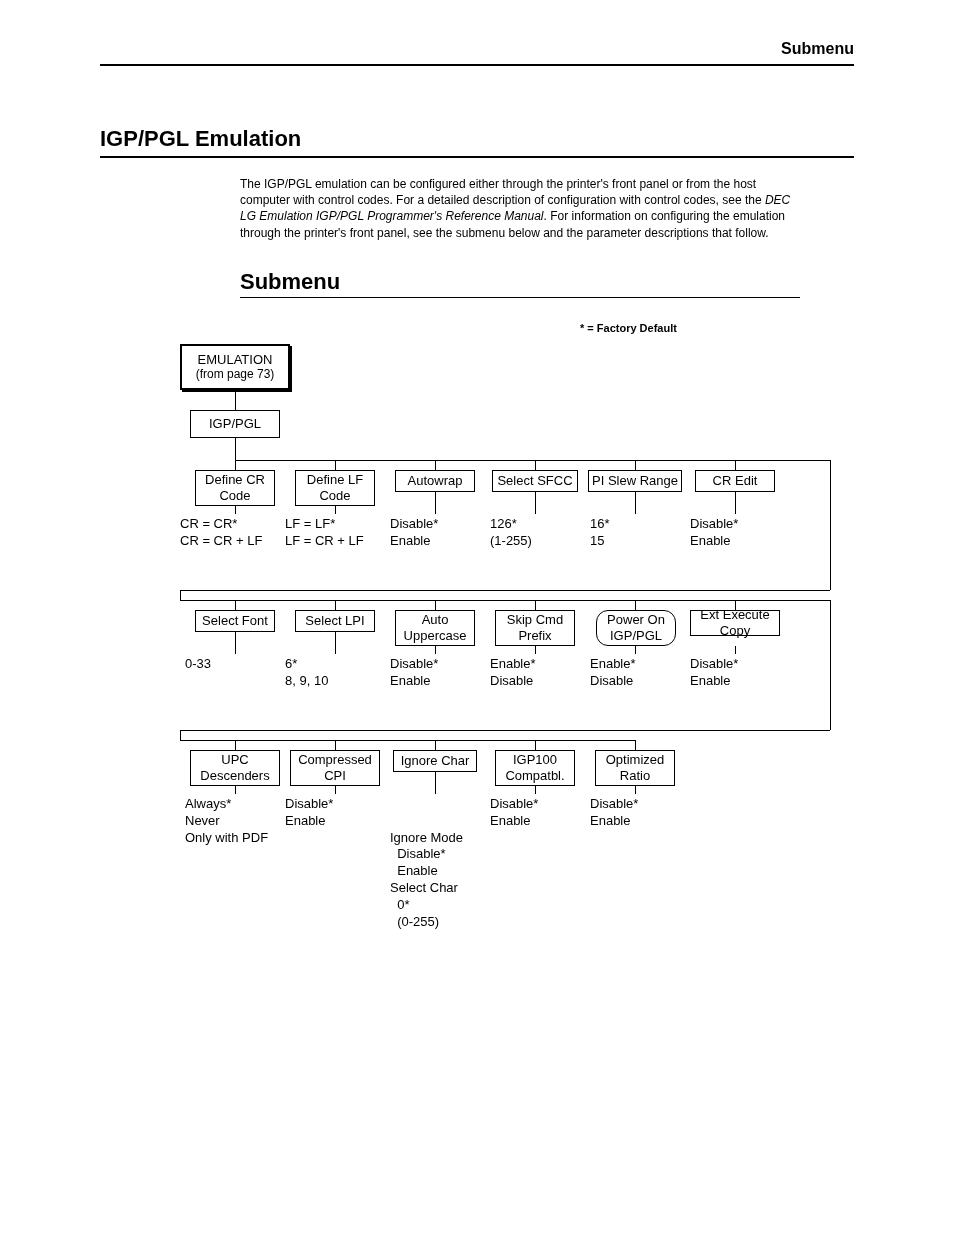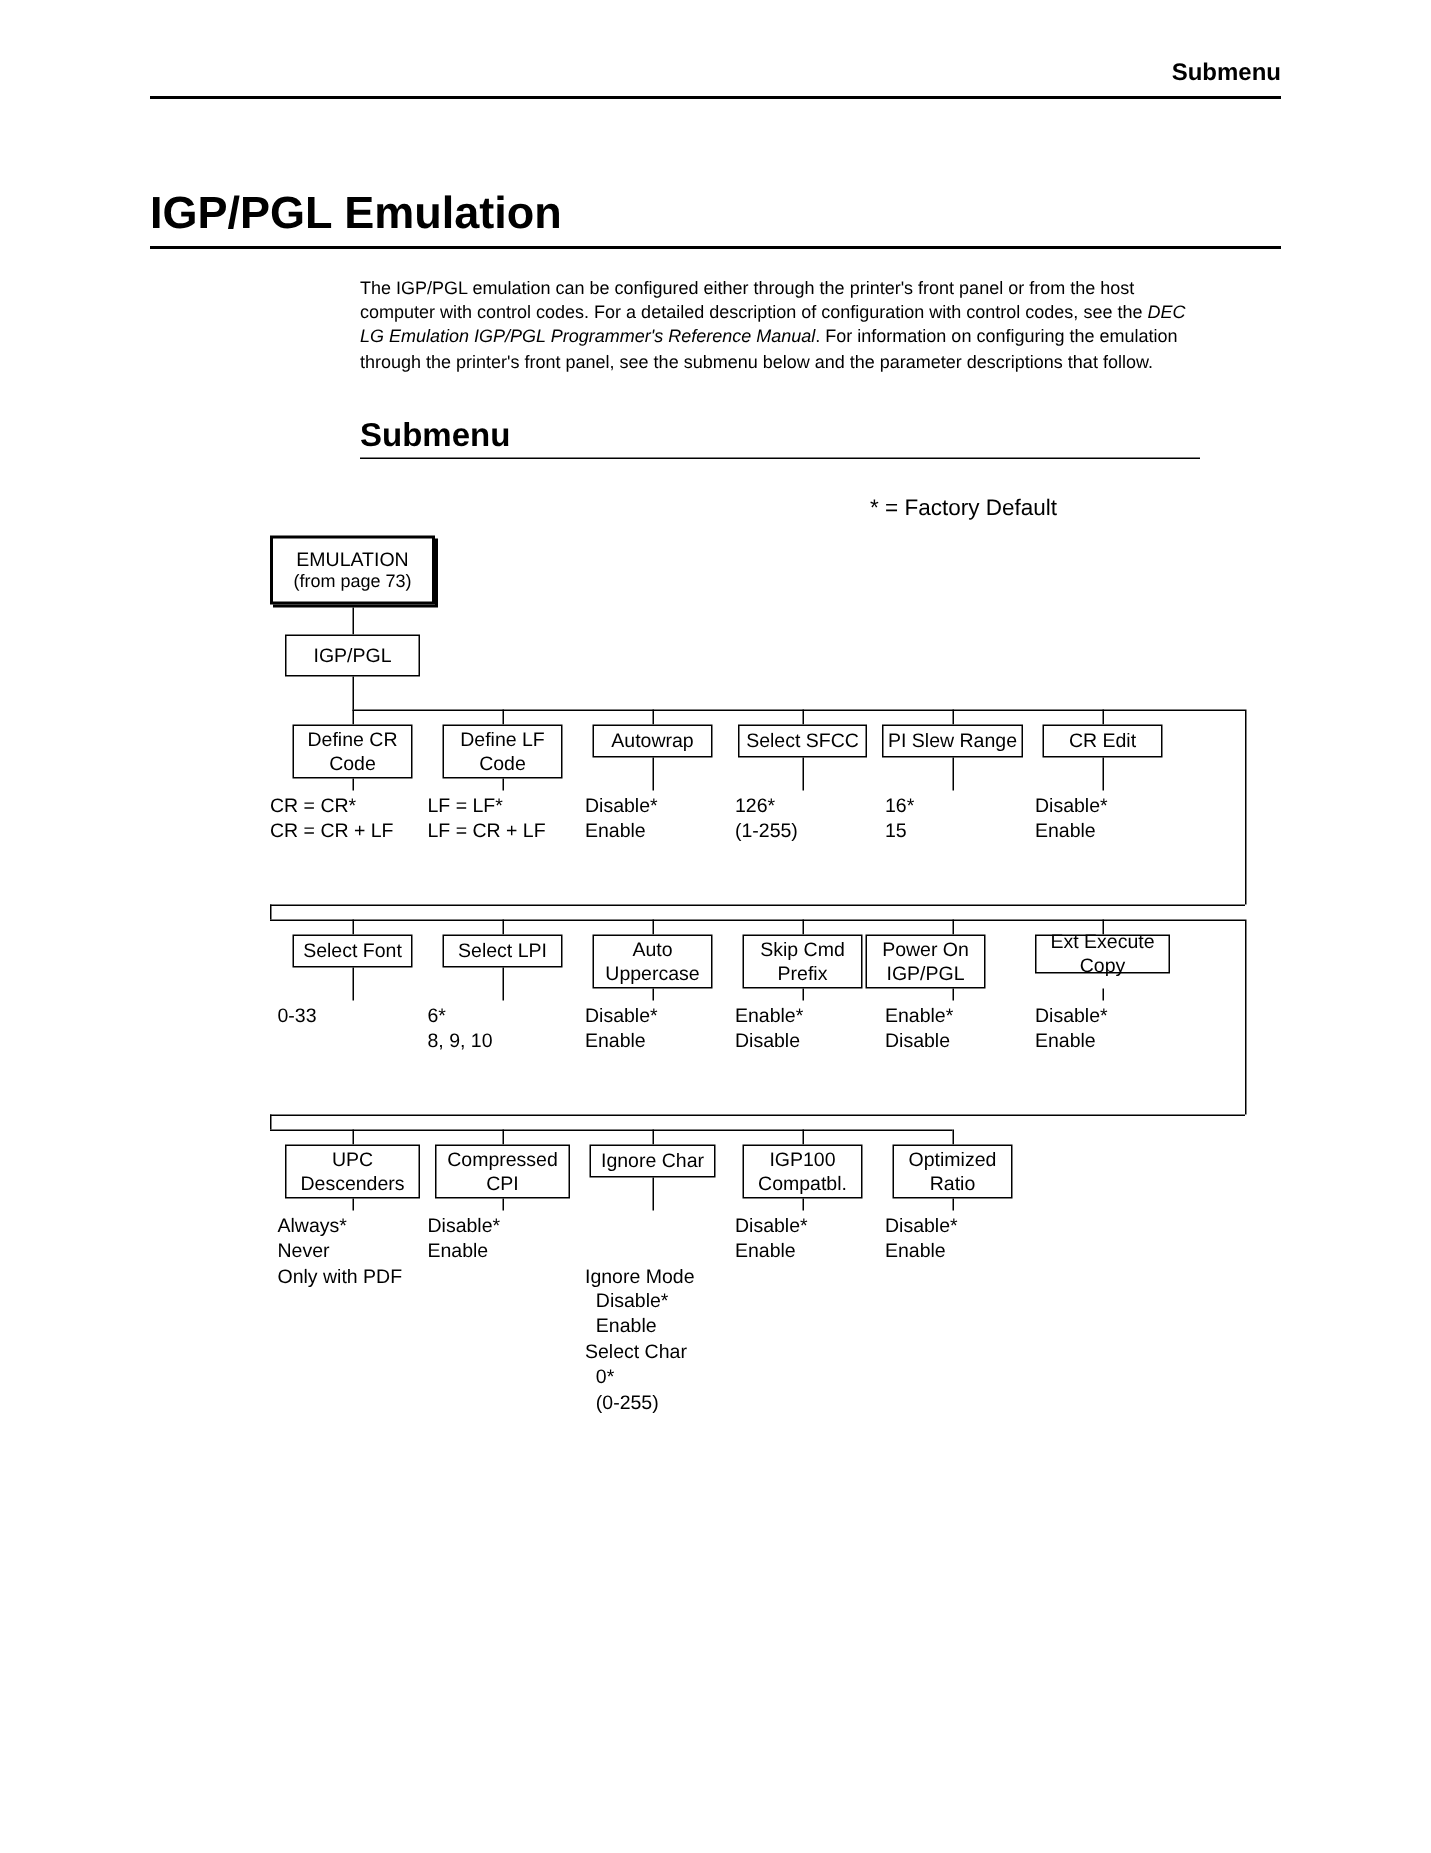--- a/index.html
+++ b/index.html
@@ -19,21 +19,21 @@
     padding-bottom: 6px;
     margin-bottom: 60px;
   }
   .header-label {
     text-align: right;
     font-weight: bold;
     font-size: 16px;
     font-family: Arial, Helvetica, sans-serif;
   }
   h1.title {
-    font-size: 30px;
+    font-size: 22px;
     font-weight: bold;
     font-family: Arial, Helvetica, sans-serif;
     margin: 0 0 6px 0;
     border-bottom: 2px solid #000;
     padding-bottom: 4px;
   }
   .body-para {
     font-family: Arial, Helvetica, sans-serif;
     font-size: 12px;
     line-height: 1.35;
@@ -44,23 +44,24 @@
   h2.subhead {
     font-size: 22px;
     font-weight: bold;
     font-family: Arial, Helvetica, sans-serif;
     margin: 28px 0 4px 140px;
     border-bottom: 1.5px solid #000;
     padding-bottom: 2px;
     max-width: 560px;
   }
   .legend {
-    font-size: 15px;
+    font-size: 11px;
     margin: 24px 0 10px 0;
     padding-left: 480px;
+    font-weight: bold;
   }
   .diagram {
     position: relative;
     width: 700px;
     height: 580px;
     margin-left: 80px;
     font-size: 13px;
   }
   .box {
     position: absolute;
@@ -224,21 +225,21 @@
     <div class="box" style="left:315px;top:266px;width:80px;height:36px;">
       <div>Skip Cmd</div>
         <div>Prefix</div>
     </div>
     <div class="line vline" style="left:355px;top:302px;height:8px;"></div>
     <div class="values" style="left:310px;top:312px;">
       <div>Enable*</div>
         <div>Disable</div>
     </div>
 
-    <div class="box" style="left:397px;top:266px;width:80px;height:36px;">
+    <div class="box" style="left:416px;top:266px;width:80px;height:36px;border-radius:12px;">
       <div>Power On</div>
         <div>IGP/PGL</div>
     </div>
     <div class="line vline" style="left:455px;top:302px;height:8px;"></div>
     <div class="values" style="left:410px;top:312px;">
       <div>Enable*</div>
         <div>Disable</div>
     </div>
 
     <div class="box" style="left:510px;top:266px;width:90px;height:26px;">

